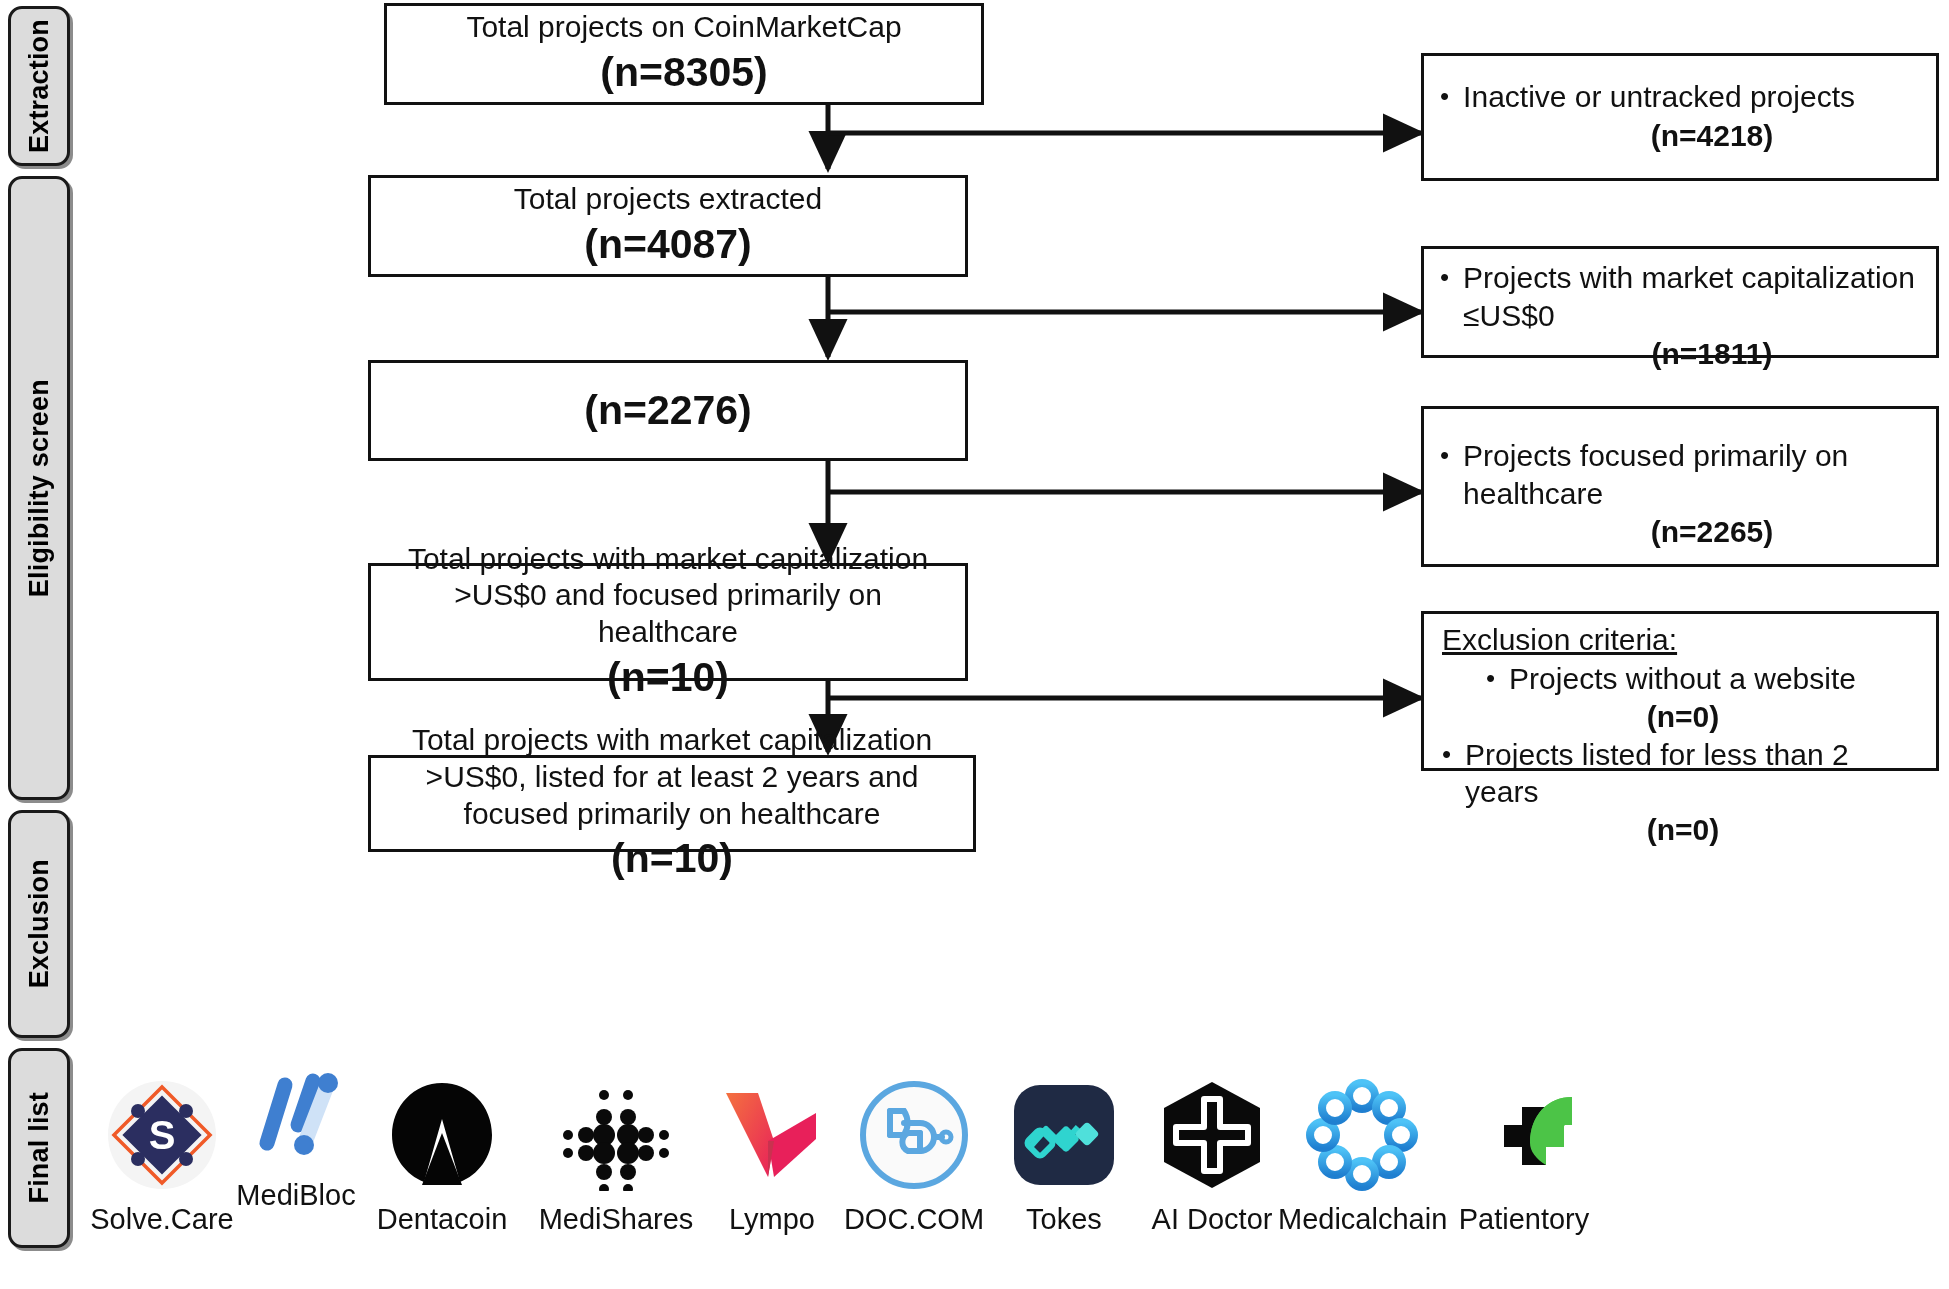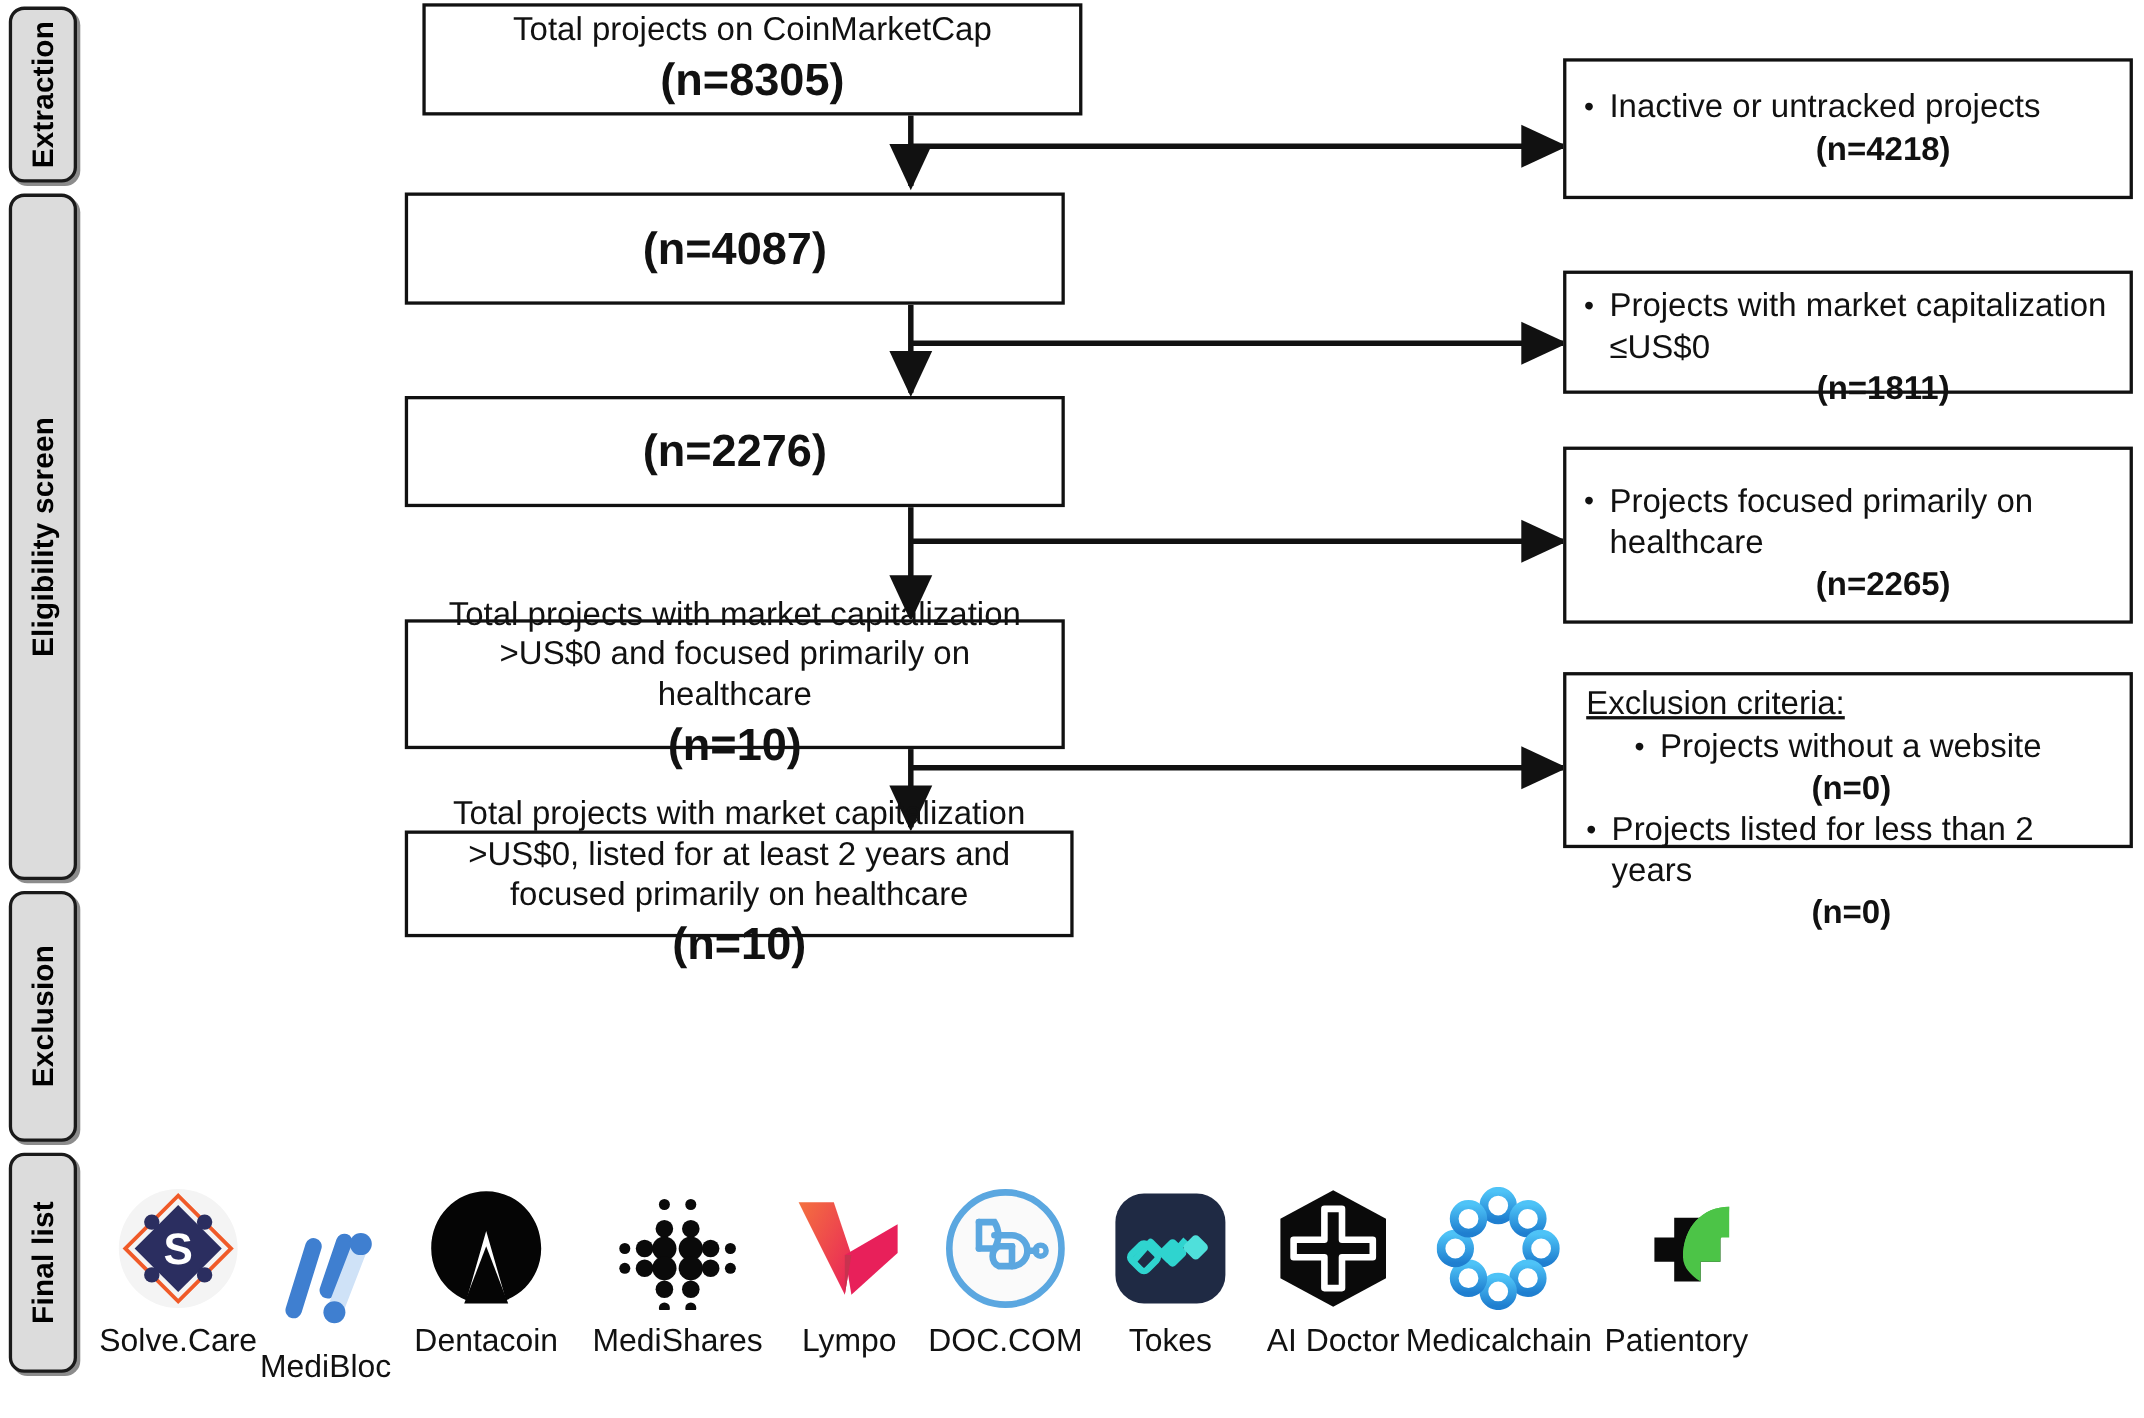--- a/index.html
+++ b/index.html
@@ -199,20 +199,21 @@
       <path d="M828,698 L1421,698" marker-end="url(#ah)"></path>
     </g>
   </svg>
 
   <div class="node" style="left:368px; top:3px; width:600px; height:102px;margin-left:16px;">
     <span class="line1">Total projects on CoinMarketCap</span>
     <span class="count">(n=8305)</span>
   </div>
 
   <div class="node" style="left:368px; top:175px; width:600px; height:102px;">
+    <span class="line1">Total projects extracted</span>
     <span class="count">(n=4087)</span>
   </div>
 
   <div class="node" style="left:368px; top:360px; width:600px; height:101px;">
     <span class="count">(n=2276)</span>
   </div>
 
   <div class="node" style="left:368px; top:563px; width:600px; height:118px;">
     <span class="line1">Total projects with market capitalization &gt;US$0 and focused primarily on healthcare</span>
     <span class="count">(n=10)</span>
@@ -280,21 +281,21 @@
         <circle cx="32" cy="32" r="7" fill="#2b2e60"></circle>
         <circle cx="80" cy="32" r="7" fill="#2b2e60"></circle>
         <circle cx="32" cy="80" r="7" fill="#2b2e60"></circle>
         <circle cx="80" cy="80" r="7" fill="#2b2e60"></circle>
         <text x="56" y="70" text-anchor="middle" fill="#ffffff" font-family="Liberation Sans, sans-serif" font-size="40" font-weight="bold">S</text>
       </svg>
     </div>
     <div class="logo-name">Solve.Care</div>
   </div>
 
-  <div class="logo-cell" style="left:212px; top:1099px;">
+  <div class="logo-cell" style="left:212px; top:1051px;">
     <div class="logo-art">
       <svg width="112" height="112" viewBox="0 0 112 112">
         <g stroke-linecap="round" fill="none" stroke-width="15">
           <line x1="27" y1="88" x2="45" y2="30" stroke="#3f7fd0"></line>
           <line x1="58" y1="70" x2="73" y2="26" stroke="#3f7fd0"></line>
           <line x1="64" y1="90" x2="88" y2="28" stroke="#cfe2f7"></line>
         </g>
         <circle cx="88" cy="28" r="10" fill="#3f7fd0"></circle>
         <circle cx="64" cy="90" r="10" fill="#3f7fd0"></circle>
       </svg>

